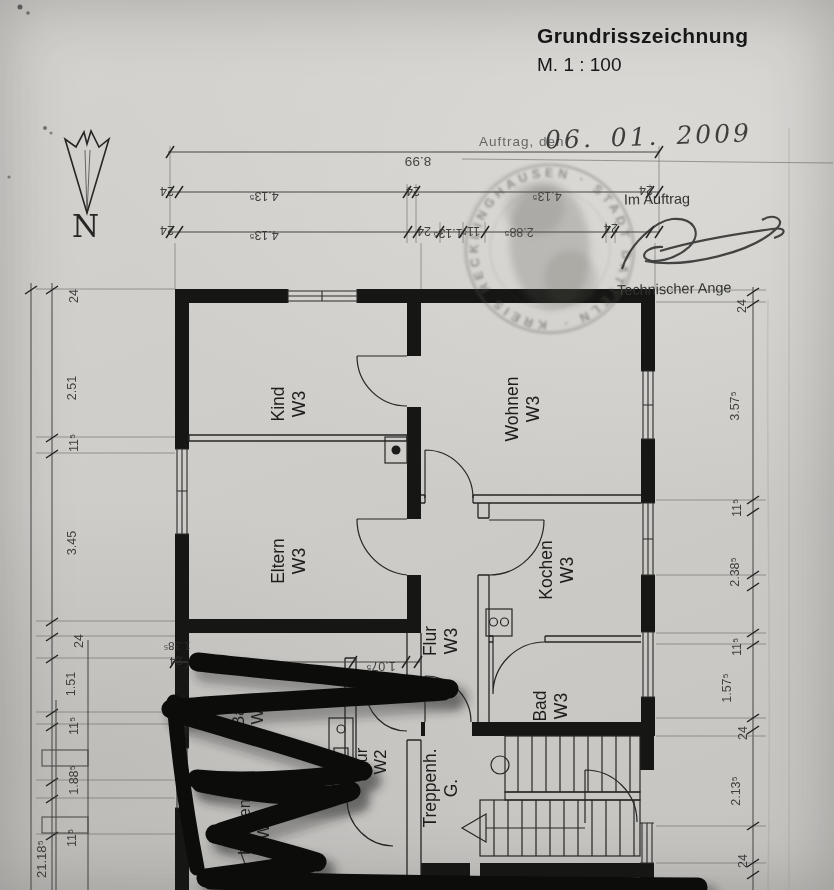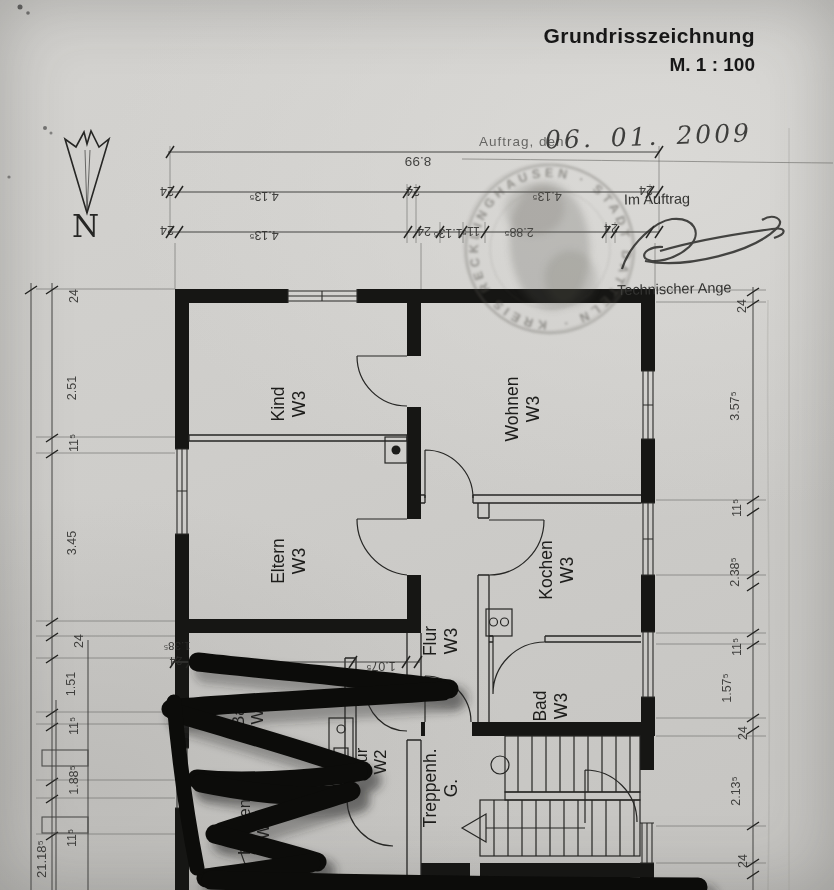--- a/index.html
+++ b/index.html
@@ -7,23 +7,23 @@
     position:relative;width:834px;height:890px;overflow:hidden;
     font-family:"Liberation Sans",sans-serif;
     background:
       radial-gradient(900px 600px at 78% 18%, #dad9d6 0%, rgba(218,217,214,0) 60%),
       radial-gradient(760px 520px at 12% 88%, #bdbcb9 0%, rgba(189,188,185,0) 55%),
       linear-gradient(160deg,#d4d3d0 0%,#cecdca 45%,#c5c4c1 100%);
     box-shadow:inset 0 0 70px rgba(45,45,43,.28);
   }
   .abs{position:absolute;}
   
-  .hdr{left:537px;top:24px;width:218px;text-align:right;color:#171717;}
+  .hdr{left:537px;top:24px;width:218px;text-align:left;color:#171717;}
   .hdr .t1{font-size:21px;font-weight:bold;letter-spacing:.4px;white-space:nowrap;}
-  .hdr .t2{font-size:19px;font-weight:bold;margin-top:6px;}
+  .hdr .t2{font-size:19px;font-weight:normal;margin-top:6px;}
   
   .printed{color:#4a4a48;font-size:13.5px;letter-spacing:1px;opacity:.8;white-space:nowrap;}
   .handw{font-family:"DejaVu Serif",serif;font-style:italic;font-size:25px;color:#2e2e2c;
          letter-spacing:3px;word-spacing:6px;transform:rotate(-2deg);white-space:nowrap;opacity:.9;}
   .imauf{color:#333331;font-size:14.5px;transform:rotate(-1deg);white-space:nowrap;}
   .techn{color:#333331;font-size:14.5px;transform:rotate(-1.5deg);white-space:nowrap;
          width:174px;overflow:hidden;}
   
   .d,.dv{position:absolute;font-size:12.5px;color:#2d2d2b;white-space:nowrap;opacity:.88;}
   .d{transform:translate(-50%,-50%) rotate(180deg);}

